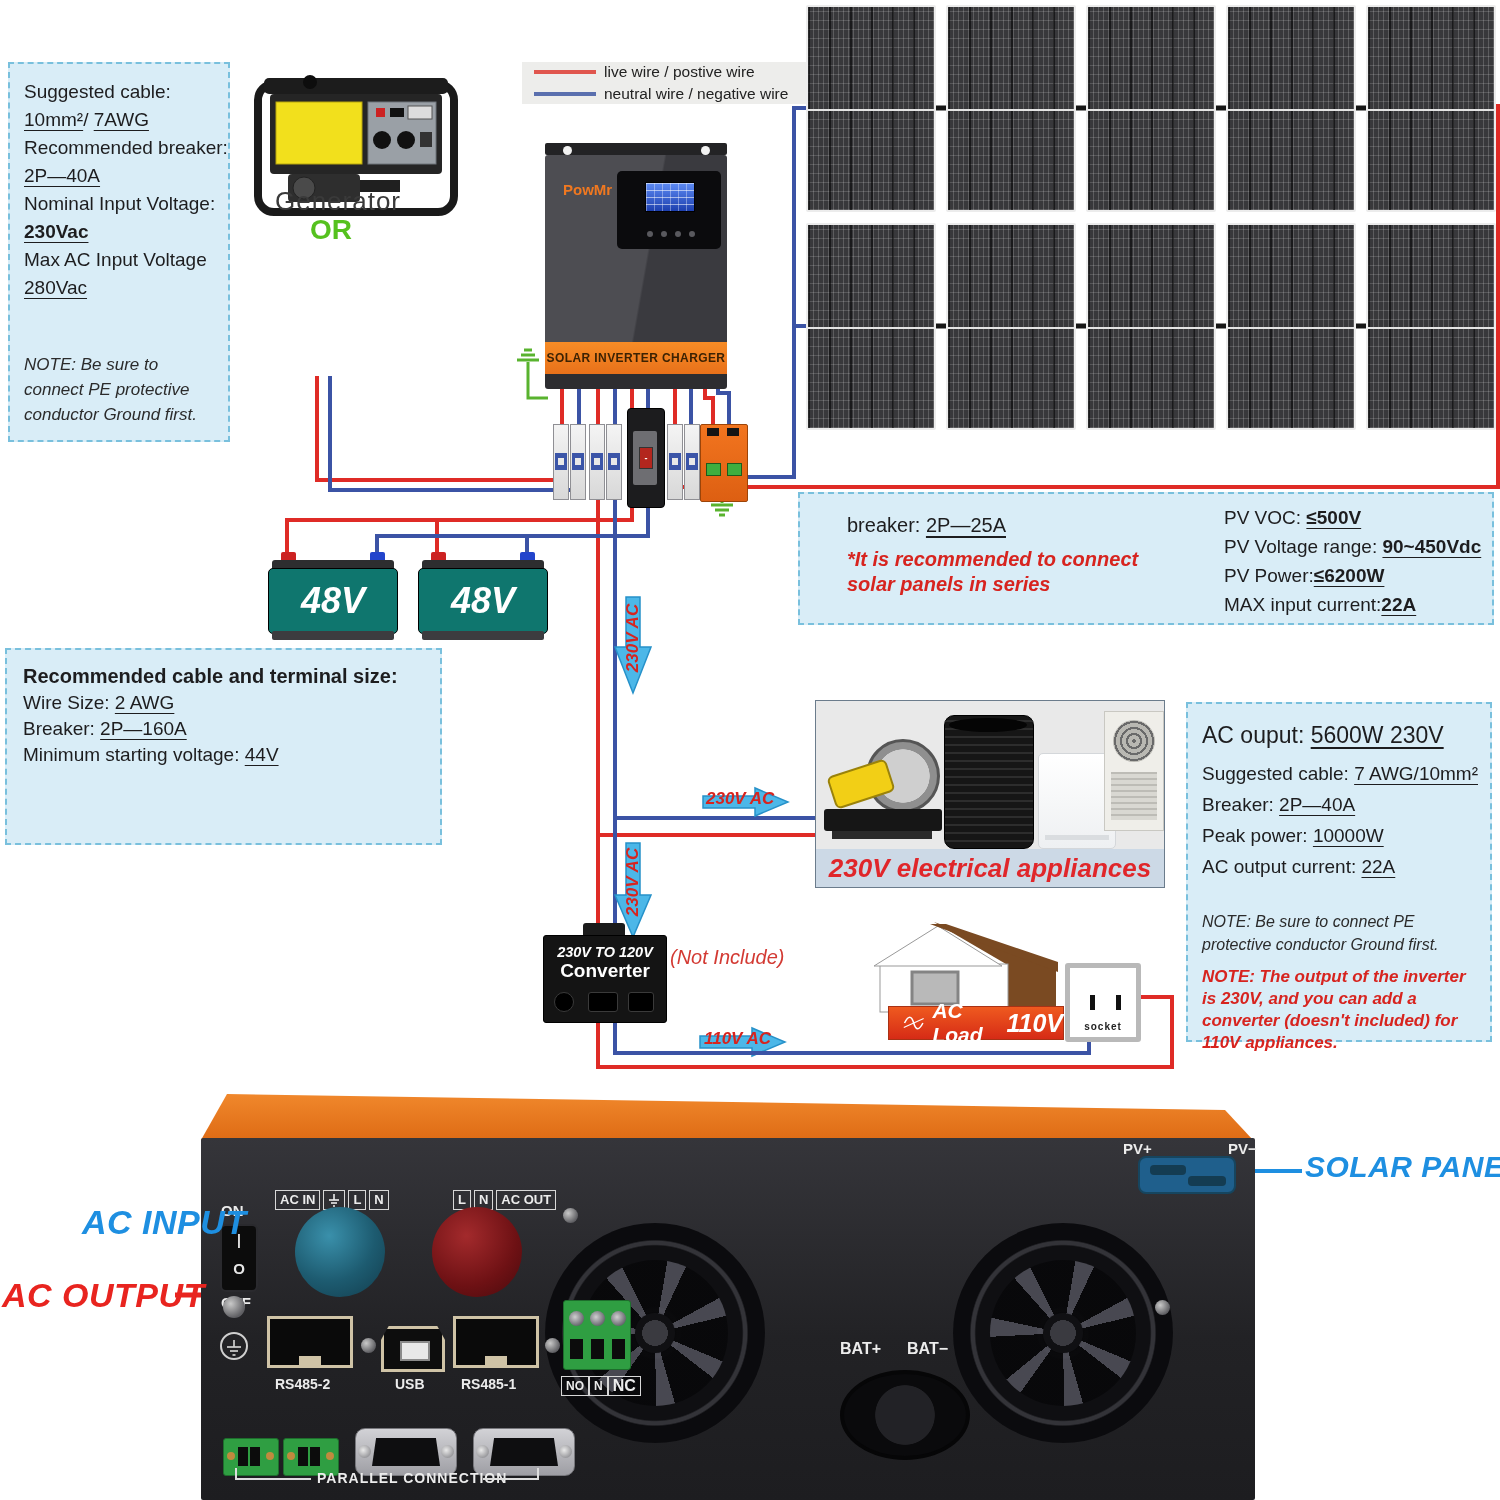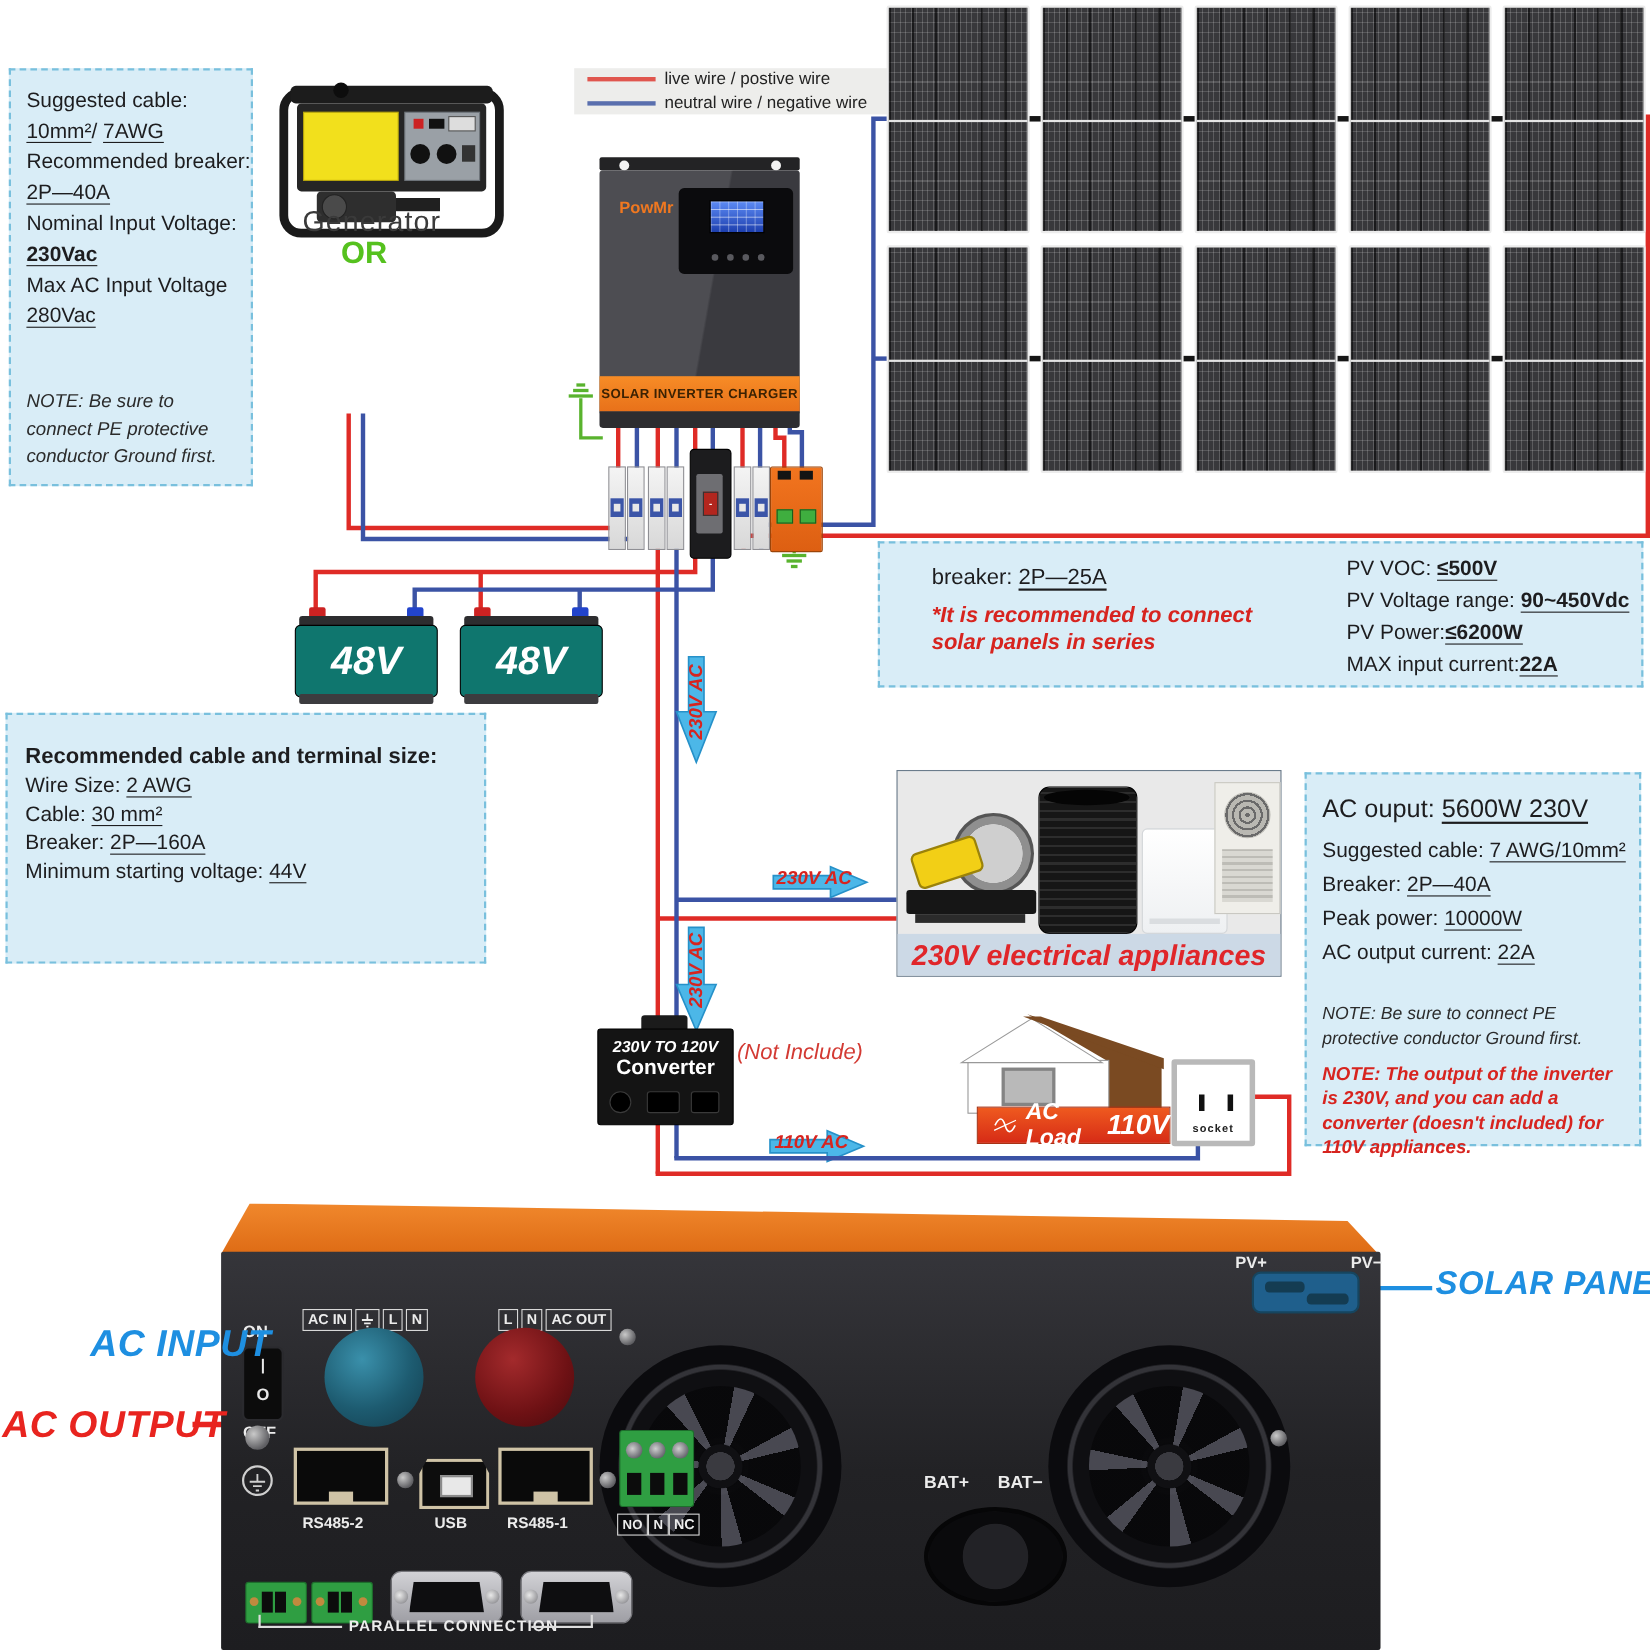--- a/index.html
+++ b/index.html
@@ -294,24 +294,23 @@
       <div class="rednote" style="margin-top:8px;width:340px;">*It is recommended to connect solar panels in series</div>
     </div>
     <div class="abs" style="left:424px;top:9px;">
       <div class="bl" style="line-height:29px;"><span>PV VOC: </span><span class="u bold">≤500V</span></div>
       <div class="bl" style="line-height:29px;"><span>PV Voltage range: </span><span class="u bold">90~450Vdc</span></div>
       <div class="bl" style="line-height:29px;"><span>PV Power:</span><span class="u bold">≤6200W</span></div>
       <div class="bl" style="line-height:29px;"><span>MAX input current:</span><span class="u bold">22A</span></div>
     </div>
   </div>
 
-  <div class="ibox" id="box-batt" style="left:5px;top:648px;width:437px;height:228px;padding:24px 0 0 16px;">
+  <div class="ibox" id="box-batt" style="left:5px;top:648px;width:437px;height:197px;padding:12px 0 0 16px;">
     <div class="bl bold" style="font-size:20px;">Recommended cable and terminal size:</div>
     <div class="bl" style="line-height:26px;"><span>Wire Size: </span><span class="u">2 AWG</span></div>
-    <div class="bl" style="line-height:26px;"><span>Cable: </span><span class="u">30 mm²</span></div>
     <div class="bl" style="line-height:26px;"><span>Breaker: </span><span class="u">2P—160A</span></div>
     <div class="bl" style="line-height:26px;"><span>Minimum starting voltage: </span><span class="u">44V</span></div>
   </div>
 
   <div class="ibox" id="box-ac-out" style="left:1186px;top:702px;width:306px;height:340px;padding:14px 0 0 14px;">
     <div class="bl" style="font-size:23px;line-height:34px;"><span>AC ouput: </span><span class="u">5600W 230V</span></div>
     <div class="bl" style="margin-top:6px;line-height:31px;"><span>Suggested cable: </span><span class="u">7 AWG/10mm²</span></div>
     <div class="bl" style="line-height:31px;"><span>Breaker: </span><span class="u">2P—40A</span></div>
     <div class="bl" style="line-height:31px;"><span>Peak power: </span><span class="u">10000W</span></div>
     <div class="bl" style="line-height:31px;"><span>AC output current: </span><span class="u">22A</span></div>
@@ -444,21 +443,21 @@
       <div class="scr" style="left:5px;"></div>
       <div class="scr" style="left:26px;"></div>
       <div class="scr" style="left:47px;"></div>
       <div class="slot" style="left:6px;"></div>
       <div class="slot" style="left:27px;"></div>
       <div class="slot" style="left:48px;"></div>
     </div>
     <div class="lblrow" style="left:366px;top:286px;gap:0;">
       <span class="lbox" style="border-width:1px;font-size:12px;">NO</span>
       <span class="lbox" style="border-width:1px;font-size:12px;">N</span>
-      <span class="lbox" style="border-width:1px;font-size:13px;">NC</span>
+      <span class="lbox" style="border-width:1px;font-size:16px;">NC</span>
     </div>
 
     <div class="gplug" style="left:28px;top:348px;">
       <div class="b" style="left:3px;"></div>
       <div class="s" style="left:14px;"></div>
       <div class="s" style="left:26px;"></div>
       <div class="b" style="left:42px;"></div>
     </div>
     <div class="gplug" style="left:88px;top:348px;">
       <div class="b" style="left:3px;"></div>

